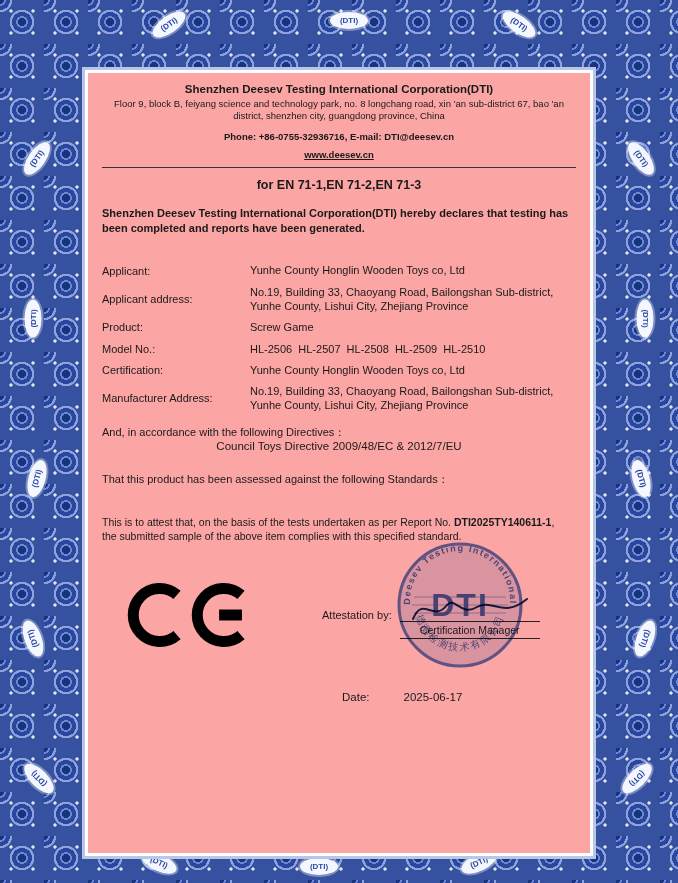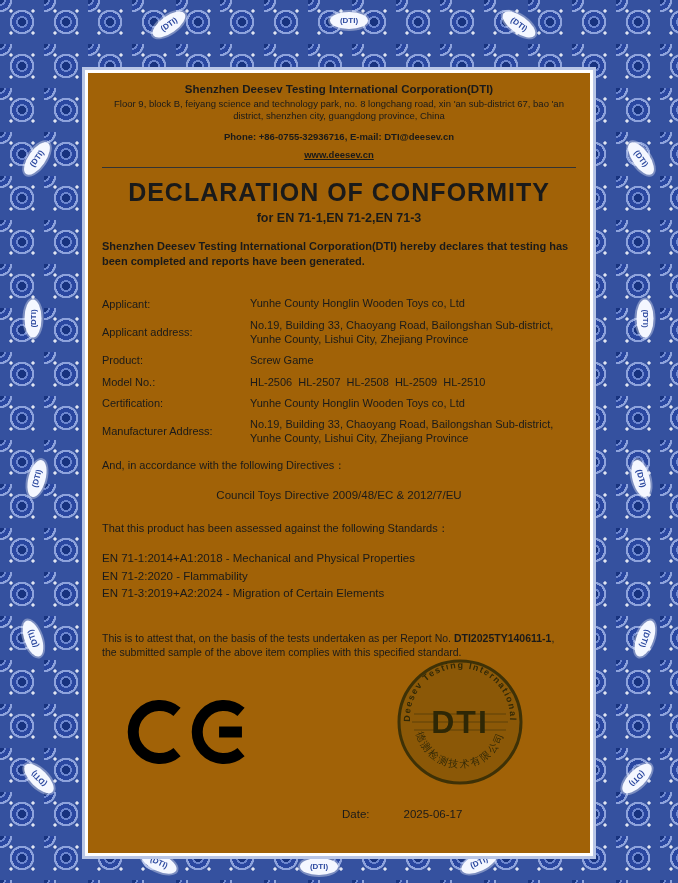--- a/index.html
+++ b/index.html
@@ -20,21 +20,21 @@
   .dti-badge {
     position:absolute; width:38px; height:17px; border-radius:50%;
     background:#f4f7ff; color:#2d4aa0; font-size:8px; font-weight:bold;
     display:flex; align-items:center; justify-content:center;
     box-shadow:0 0 0 2px rgba(255,255,255,.35);
   }
 
   
   .inner-panel {
     position:absolute; left:88px; right:88px; top:73px; bottom:30px;
-    background:#a16207; padding:8px 14px 6px 14px;
+    background:#fca5a5; padding:8px 14px 6px 14px;
     box-shadow:0 0 0 3px #ffffff, 0 0 0 6px #b9c6e6;
   }
 
   .hdr { text-align:center; }
   .hdr-company { font-size:11.5px; font-weight:bold; margin-top:2px; }
   .hdr-addr { font-size:9.5px; margin-top:3px; line-height:1.3; }
   .hdr-phone { font-size:9.5px; font-weight:bold; margin-top:8px; }
   .hdr-web { font-size:9.5px; font-weight:bold; text-decoration:underline; margin-top:7px; }
   .divider { border-top:1px solid #333; margin:7px 0 10px 0; }
 
@@ -45,21 +45,21 @@
 
   .declaration { font-size:11px; font-weight:bold; margin-top:14px; line-height:1.35; }
 
   .fields { margin-top:28px; }
   .field-row { display:flex; align-items:center; font-size:11px; margin-bottom:7px; }
   .field-label { flex:0 0 148px; }
   .field-value { width:315px; line-height:1.3; }
   .pre { white-space:pre-wrap; }
 
   .directives-intro { font-size:11px; margin-top:12px; }
-  .directive-line { text-align:center; font-size:11.5px; margin-top:16px; }
+  .directive-line { text-align:center; font-size:11.5px; }
   .standards-intro { font-size:11px; margin-top:20px; }
   .standards-list { font-size:11.5px; margin-top:14px; line-height:1.55; }
 
   .attest-par { font-size:10.5px; margin-top:28px; line-height:1.35; width:460px; }
   .attest-par b { font-weight:bold; }
 
   .footer-row { position:relative; display:flex; align-items:center; margin-top:22px; height:100px; }
   .ce-mark { margin-left:22px; }
   .attest-by { display:flex; align-items:center; margin-left:70px; font-size:11px; }
   .sig-block { margin-left:8px; width:140px; text-align:center; position:relative; }
@@ -103,21 +103,20 @@
       <div class="hdr-addr">
         <span>Floor 9, block B, feiyang science and technology park, no. 8 longchang road, xin 'an sub-district 67, bao 'an</span><br>
         <span>district, shenzhen city, guangdong province, China</span>
       </div>
       <div class="hdr-phone">Phone:  +86-0755-32936716,  E-mail: DTI@deesev.cn</div>
       <div class="hdr-web">www.deesev.cn</div>
     </div>
 
     <div class="divider"></div>
 
-    <div class="doc-title">DECLARATION OF CONFORMITY</div>
     <div class="doc-subtitle">for EN 71-1,EN 71-2,EN 71-3</div>
 
 
     <div class="declaration">Shenzhen Deesev Testing International Corporation(DTI) hereby declares that testing has been completed and reports have been generated.</div>
 
     <div class="fields">
       <div class="field-row">
         <span class="field-label">Applicant:</span>
         <span class="field-value">Yunhe County Honglin Wooden Toys co, Ltd</span>
       </div>
@@ -140,37 +139,42 @@
       <div class="field-row">
         <span class="field-label">Manufacturer Address:</span>
         <span class="field-value">No.19, Building 33, Chaoyang Road, Bailongshan Sub-district, Yunhe County, Lishui City, Zhejiang Province</span>
       </div>
     </div>
 
     <div class="directives-intro">And, in accordance with the following Directives：</div>
     <div class="directive-line">Council Toys Directive 2009/48/EC &amp; 2012/7/EU</div>
 
     <div class="standards-intro">That this product has been assessed against the following Standards：</div>
-    <div class="standards-list">
-      <div>EN 71-1:2014+A1:2018 - Mechanical and Physical Properties</div>
-      <div>EN 71-2:2020 - Flammability</div>
-      <div>EN 71-3:2019+A2:2024 - Migration of Certain Elements</div>
-    </div>
 
     <div class="attest-par">
       <span>This is to attest that, on the basis of the tests undertaken as per Report No. </span><b>DTI2025TY140611-1</b><span>, the submitted sample of the above item complies with this specified standard.</span>
     </div>
 
     <div class="footer-row">
       <svg class="ce-mark" width="128" height="68" viewBox="0 0 140 72">
         <path d="M 58 14 A 29 29 0 1 0 58 58" stroke="#000" stroke-width="12" fill="none"></path>
         <path d="M 128 14 A 29 29 0 1 0 128 58" stroke="#000" stroke-width="12" fill="none"></path>
         <path d="M 104 36 H 129" stroke="#000" stroke-width="12" fill="none"></path>
       </svg>
 
+      <div class="attest-by">
+        <span>Attestation by:</span>
+        <div class="sig-block">
+          <svg class="sig-svg" width="130" height="36" viewBox="0 0 130 36">
+            <path d="M8 28 C 18 4, 28 32, 42 14 C 50 5, 56 26, 72 16 C 88 7, 98 28, 122 8" stroke="#1c1c3a" stroke-width="2" fill="none" stroke-linecap="round"></path>
+          </svg>
+          <div class="sig-line"></div>
+          <div class="sig-title">Certification Manager</div>
+        </div>
+      </div>
 
       <svg class="stamp" width="132" height="132" viewBox="0 0 132 132">
         <defs>
           <path id="arcTop" d="M 17 72 A 50 50 0 1 1 115 72"></path>
           <path id="arcBottom" d="M 22 76 A 45 45 0 0 0 110 76"></path>
         </defs>
         <circle cx="66" cy="66" r="61" fill="rgba(120,150,220,0.28)" stroke="#4b6cc4" stroke-width="3"></circle>
         <line x1="20" y1="58" x2="112" y2="58" stroke="#5b79c8" stroke-width="1" opacity=".7"></line>
         <line x1="18" y1="66" x2="114" y2="66" stroke="#5b79c8" stroke-width="1" opacity=".7"></line>
         <line x1="20" y1="74" x2="112" y2="74" stroke="#5b79c8" stroke-width="1" opacity=".7"></line>

